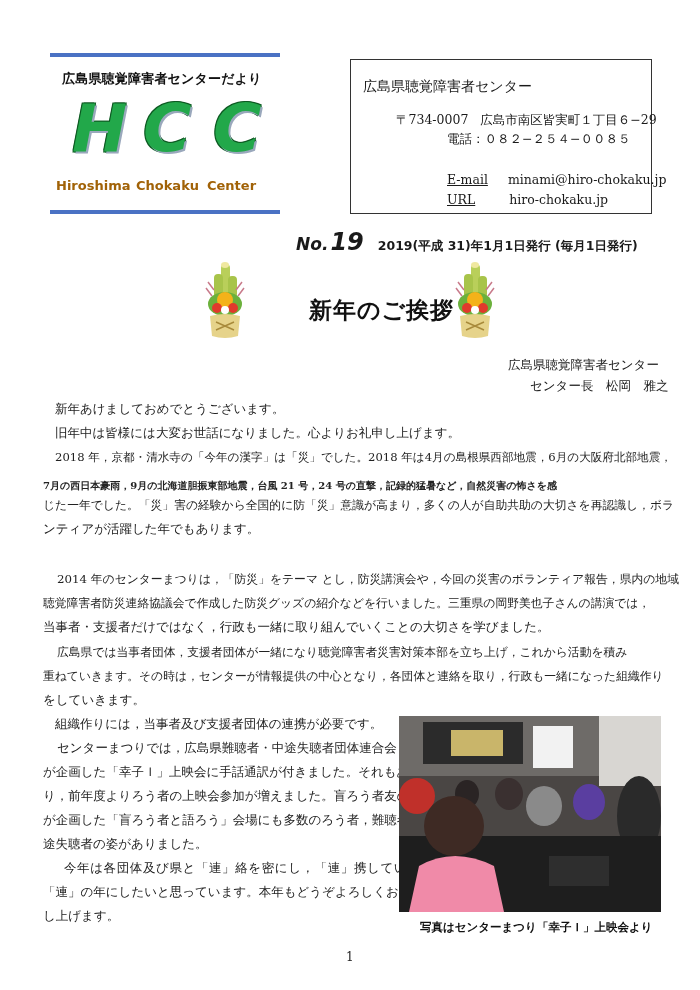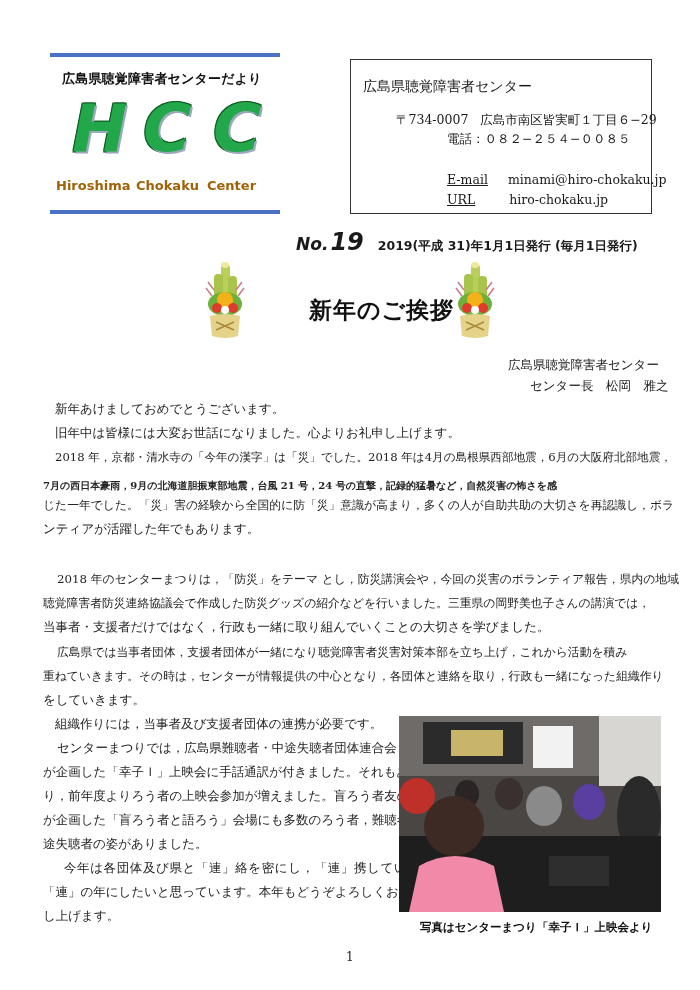--- a/index.html
+++ b/index.html
@@ -116,21 +116,21 @@
 <div class="sig" style="left:530px; top:378px;">センター長　松岡　雅之</div>
 
 <div>
   <div class="p" style="left:55px; top:397px;">新年あけましておめでとうございます。</div>
   <div class="p" style="left:55px; top:421px;">旧年中は皆様には大変お世話になりました。心よりお礼申し上げます。</div>
   <div class="p" style="left:55px; top:445px; font-size:11.6px;">2018 年，京都・清水寺の「今年の漢字」は「災」でした。2018 年は4月の島根県西部地震，6月の大阪府北部地震，</div>
   <div class="p" style="left:43px; top:474px; font-size:10px;font-weight:bold;">7月の西日本豪雨，9月の北海道胆振東部地震，台風 21 号，24 号の直撃，記録的猛暑など，自然災害の怖さを感</div>
   <div class="p" style="left:43px; top:493px; font-size:11.8px;">じた一年でした。「災」害の経験から全国的に防「災」意識が高まり，多くの人が自助共助の大切さを再認識し，ボラ</div>
   <div class="p" style="left:43px; top:517px;">ンティアが活躍した年でもあります。</div>
 
-  <div class="p" style="left:57px; top:567px; font-size:11.8px;">2018 年のセンターまつりは，「防災」をテーマ とし，防災講演会や，今回の災害のボランティア報告，県内の地域</div>
+  <div class="p" style="left:57px; top:567px; font-size:11.8px;">2014 年のセンターまつりは，「防災」をテーマ とし，防災講演会や，今回の災害のボランティア報告，県内の地域</div>
   <div class="p" style="left:43px; top:591px; font-size:11.8px;">聴覚障害者防災連絡協議会で作成した防災グッズの紹介などを行いました。三重県の岡野美也子さんの講演では，</div>
   <div class="p" style="left:43px; top:615px;">当事者・支援者だけではなく，行政も一緒に取り組んでいくことの大切さを学びました。</div>
   <div class="p" style="left:57px; top:640px; font-size:11.8px;">広島県では当事者団体，支援者団体が一緒になり聴覚障害者災害対策本部を立ち上げ，これから活動を積み</div>
   <div class="p" style="left:43px; top:664px; font-size:11.8px;">重ねていきます。その時は，センターが情報提供の中心となり，各団体と連絡を取り，行政も一緒になった組織作り</div>
   <div class="p" style="left:43px; top:688px;">をしていきます。</div>
 
   <div class="p" style="left:55px; top:712px;">組織作りには，当事者及び支援者団体の連携が必要です。</div>
   <div class="p" style="left:57px; top:736px;">センターまつりでは，広島県難聴者・中途失聴者団体連合会</div>
   <div class="p" style="left:43px; top:760px;">が企画した「幸子Ｉ」上映会に手話通訳が付きました。それもあ</div>
   <div class="p" style="left:43px; top:784px;">り，前年度よりろう者の上映会参加が増えました。盲ろう者友の会</div>

